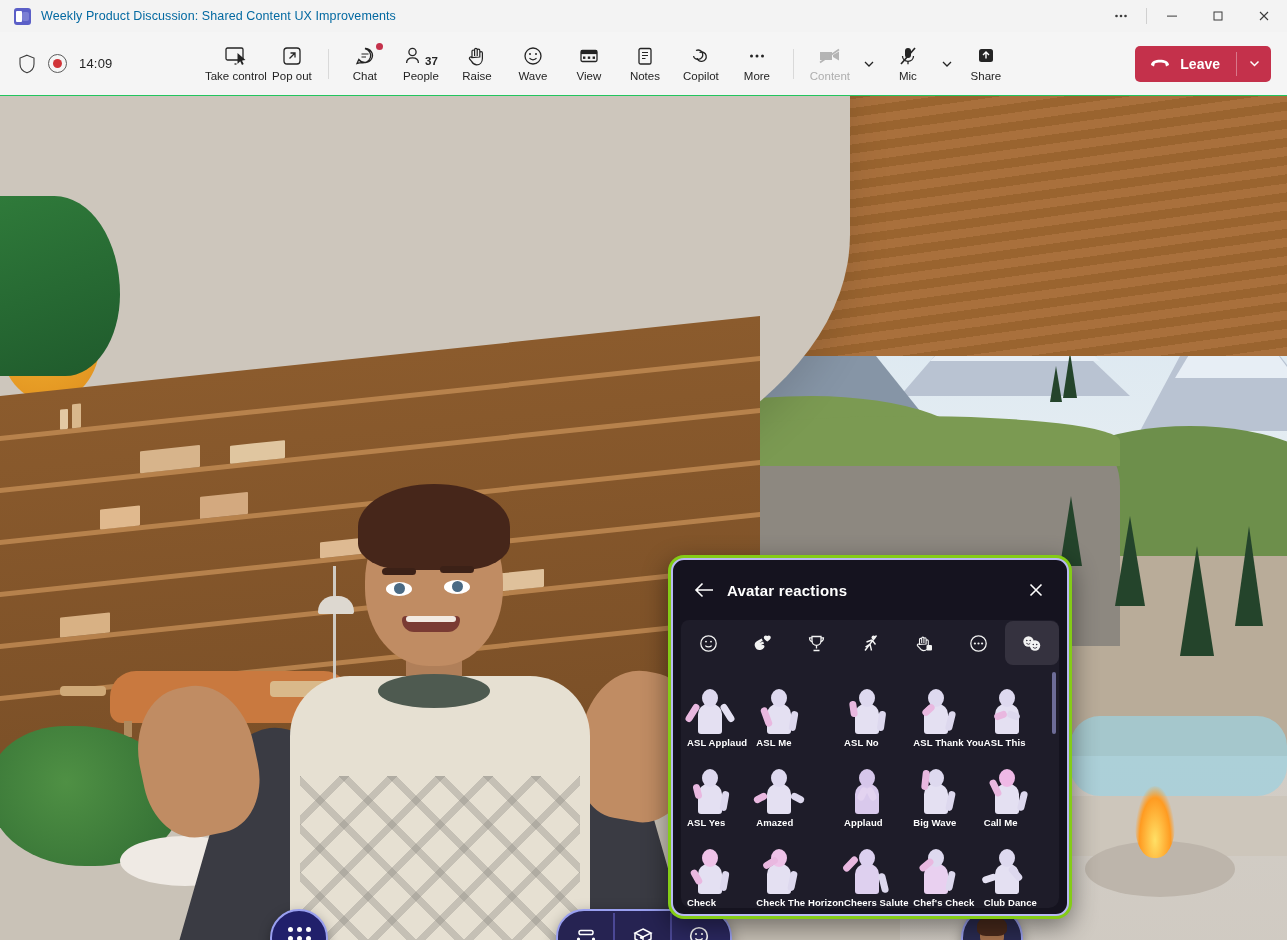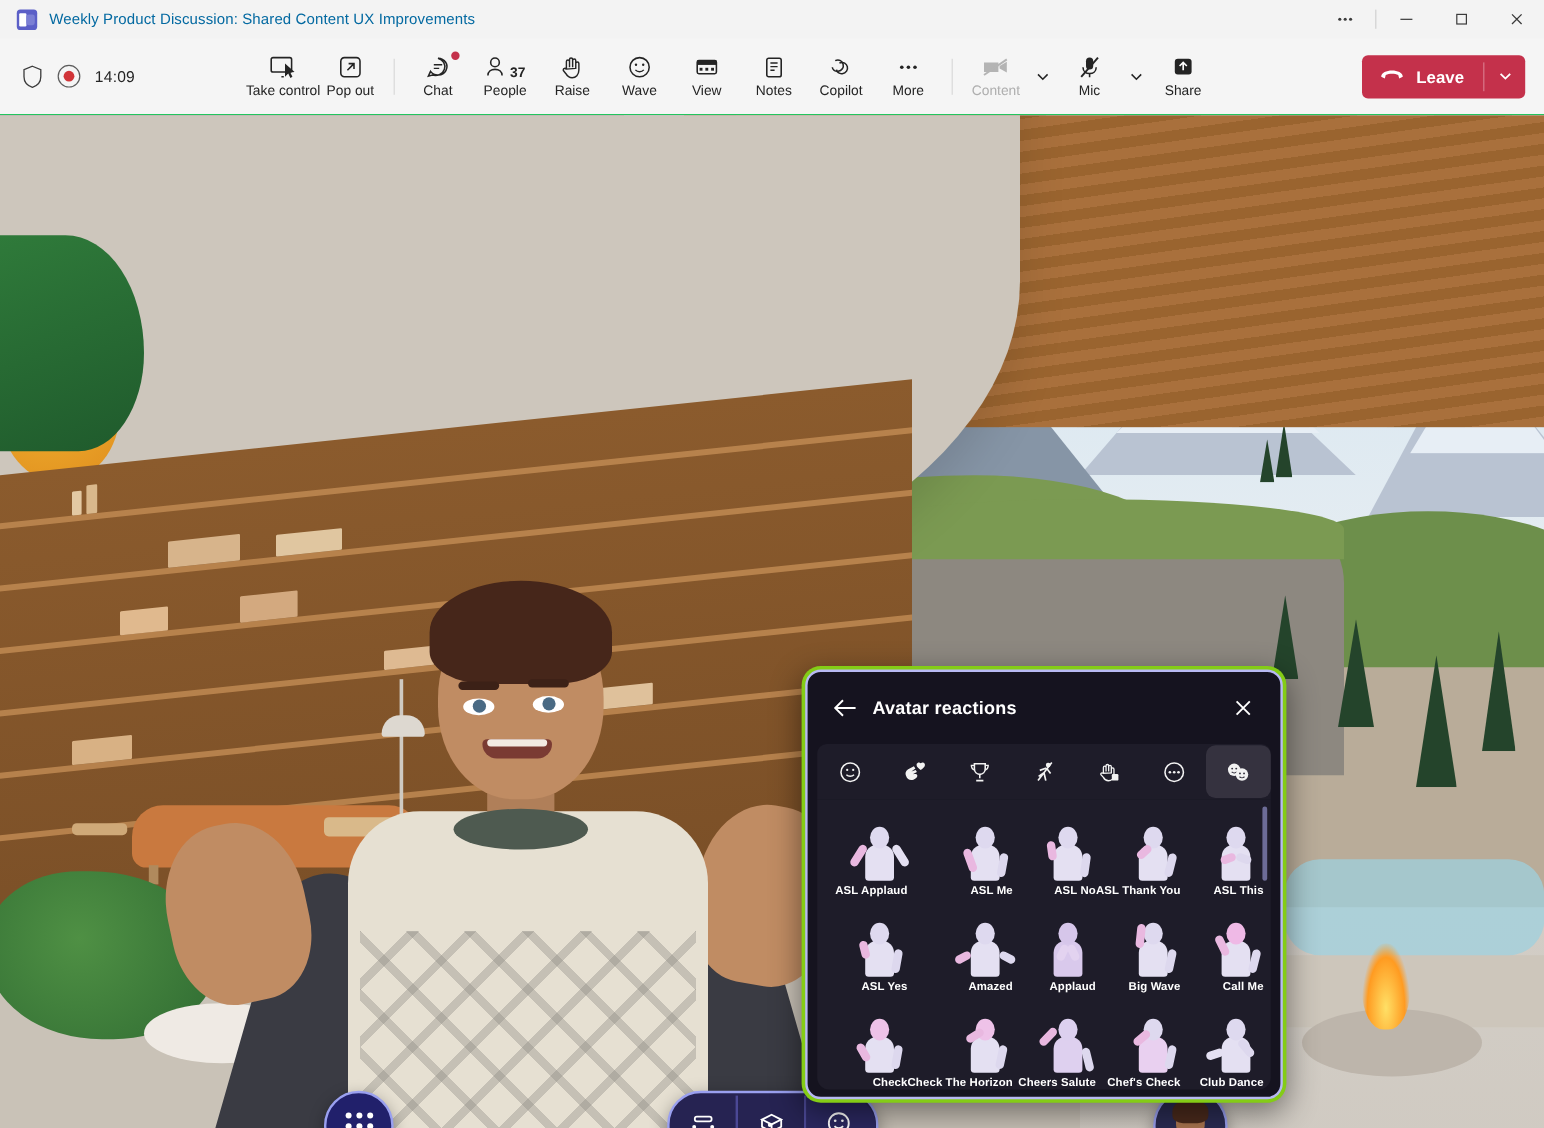--- a/index.html
+++ b/index.html
@@ -145,21 +145,21 @@
     background:#15131f;overflow:hidden;}
   .panel-head{height:60px;display:flex;align-items:center;padding:0 14px;color:#fff;}
   .pback{width:34px;height:34px;display:flex;align-items:center;justify-content:center;color:#fff;}
   .ptitle{font-size:15px;font-weight:bold;margin-left:6px;letter-spacing:.2px;}
   .pclose{margin-left:auto;width:34px;height:34px;display:flex;align-items:center;justify-content:center;color:#fff;}
   .tabs{height:46px;margin:0 8px;border-radius:8px 8px 0 0;background:#1e1c29;display:flex;align-items:center;}
   .tab{flex:1;height:44px;display:flex;align-items:center;justify-content:center;color:#f2f2f2;border-radius:8px;}
   .tab.sel{background:#35323f;}
   .grid-area{position:absolute;left:8px;right:8px;top:106px;bottom:6px;background:#1e1c29;border-radius:0 0 10px 10px;overflow:hidden;}
   .rgrid{display:grid;grid-template-columns:repeat(5,1fr);padding:6px 6px 0 6px;}
-  .ritem{height:76px;display:flex;flex-direction:column;align-items:flex-end;justify-content:flex-end;padding-bottom:4px;border-radius:8px;}
+  .ritem{height:76px;display:flex;flex-direction:column;align-items:flex-start;justify-content:flex-end;padding-bottom:4px;border-radius:8px;}
   .rfig{width:46px;height:48px;position:relative;margin-bottom:2px;}
   .rf-head{position:absolute;left:15px;top:2px;width:16px;height:18px;border-radius:50%;background:#ded9ef;}
   .rf-body{position:absolute;left:11px;top:17px;width:24px;height:30px;border-radius:10px 10px 3px 3px;background:#e4e0f2;}
   .rf-armL{position:absolute;width:7px;height:20px;border-radius:4px;background:#e9b8e0;}
   .rf-armR{position:absolute;width:7px;height:20px;border-radius:4px;background:#ddd8ee;}
   .rlbl{font-size:9.5px;color:#ffffff;line-height:11px;white-space:nowrap;font-weight:bold;letter-spacing:.1px;}
   .pscroll{position:absolute;right:3px;top:6px;width:4px;height:62px;border-radius:2px;background:#6d6c97;}
 </style>
 </head>
 <body>

